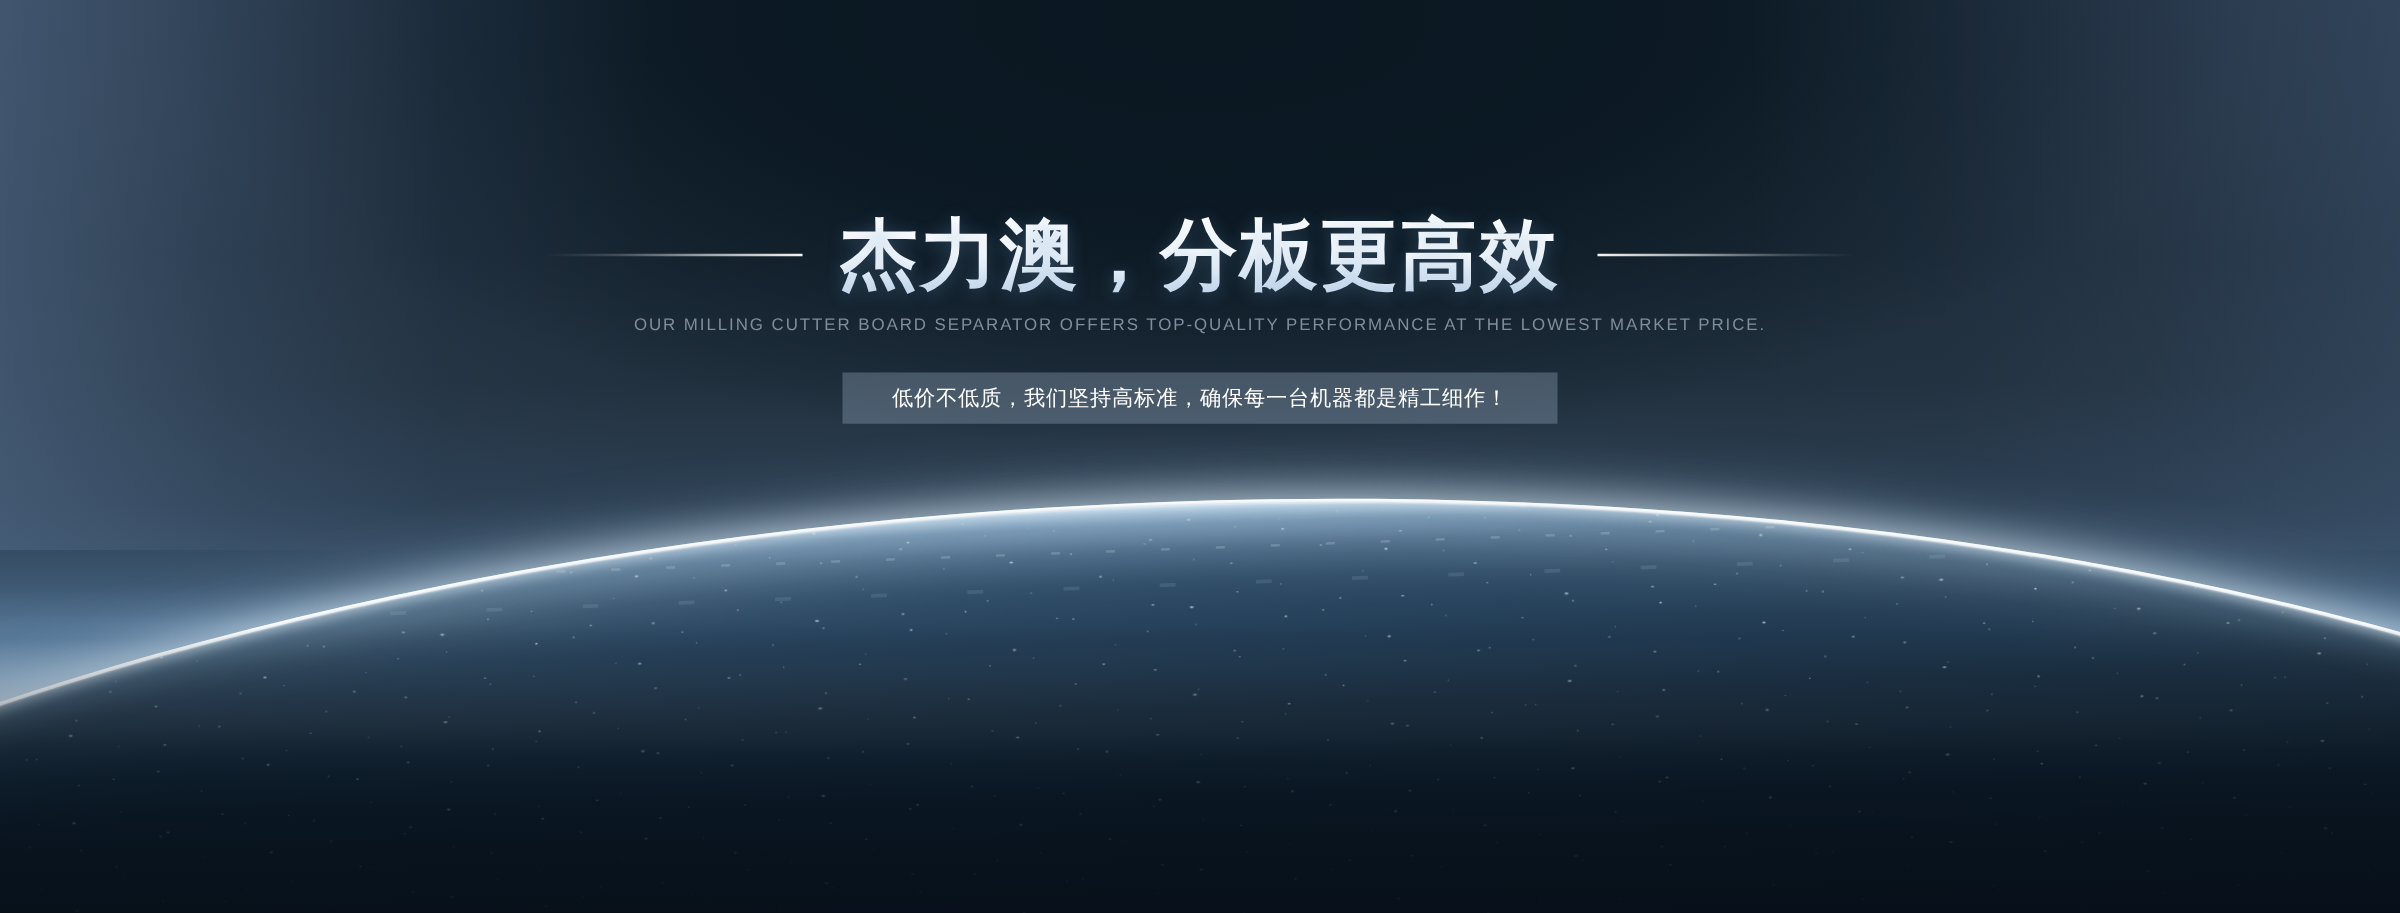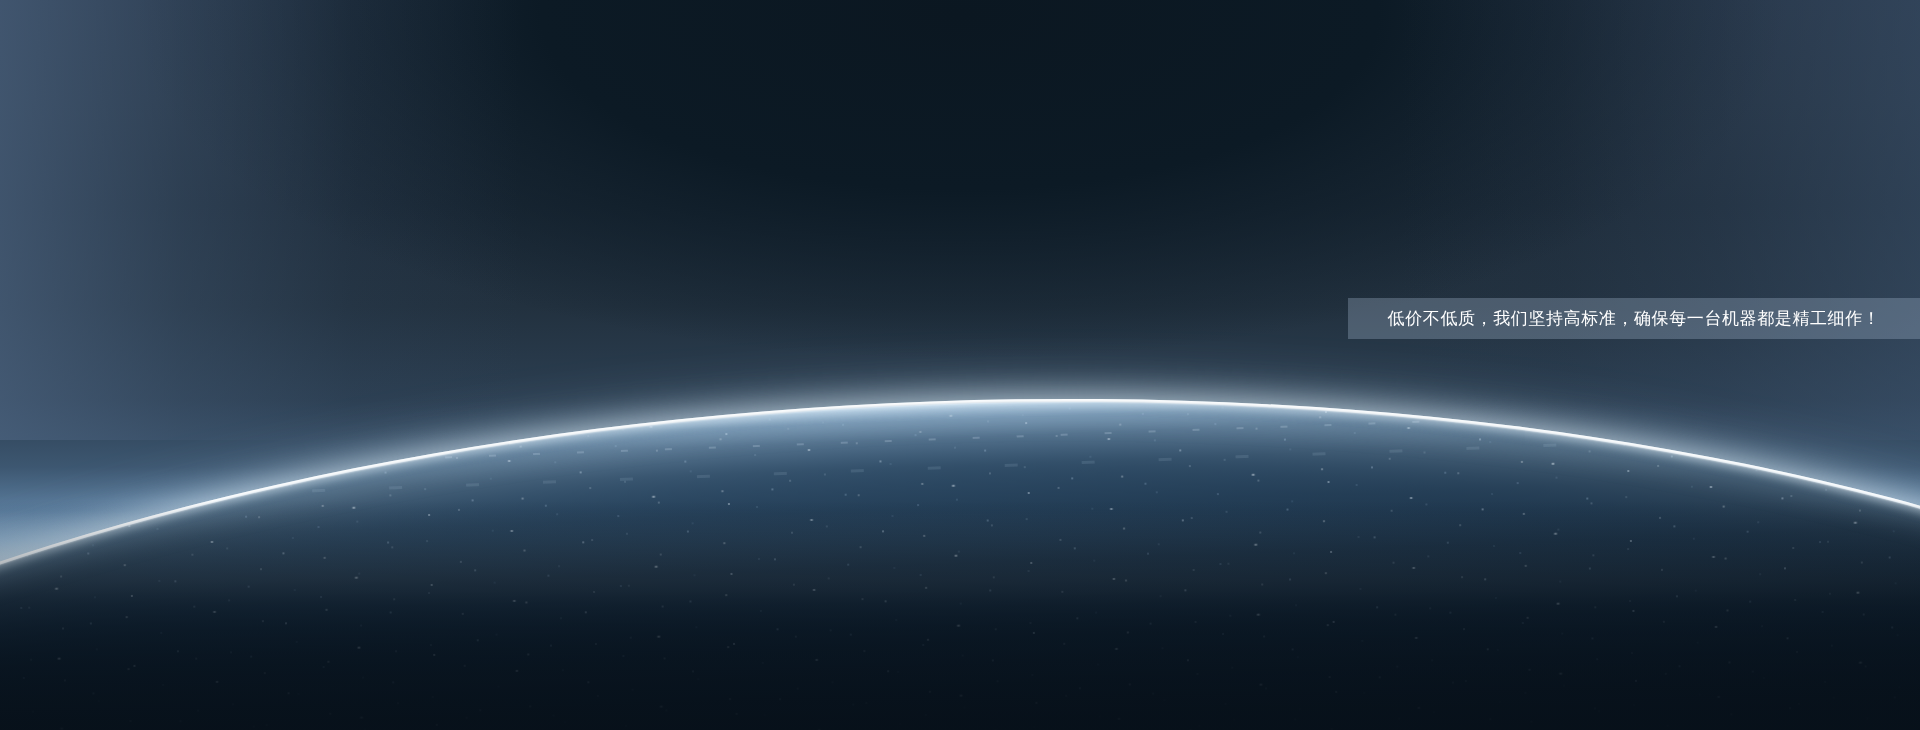--- a/index.html
+++ b/index.html
@@ -309,21 +309,21 @@
     color: #7f8d9e;
     white-space: nowrap;
   }
 
   .tagline-wrap {
     position: absolute;
     top: 298px;
     left: 0;
     width: 100%;
     display: flex;
-    justify-content: flex-end;
+    justify-content: center;
   }
   .tagline {
     width: 572px;
     height: 41px;
     display: flex;
     align-items: center;
     justify-content: center;
     background: rgba(173,193,214,0.30);
     color: #ffffff;
     font-size: 17px;
@@ -348,20 +348,26 @@
     <div class="layer lights-a"></div>
     <div class="layer lights-b"></div>
     <div class="layer lights-streaks"></div>
   </div>
   <div class="planet-rim"></div>
   <div class="bottom-fade"></div>
 
 
   <div class="content">
 
-
+    <div class="title-row">
+      <span class="deco-line left"></span>
+      <h1 class="main-title">杰力澳，分板更高效</h1>
+      <span class="deco-line right"></span>
+    </div>
+
+    <div class="sub-title">OUR MILLING CUTTER BOARD SEPARATOR OFFERS TOP-QUALITY PERFORMANCE AT THE LOWEST MARKET PRICE.</div>
 
     <div class="tagline-wrap">
       <div class="tagline">低价不低质，我们坚持高标准，确保每一台机器都是精工细作！</div>
     </div>
 
   </div>
 </div>
 
 </body></html>

